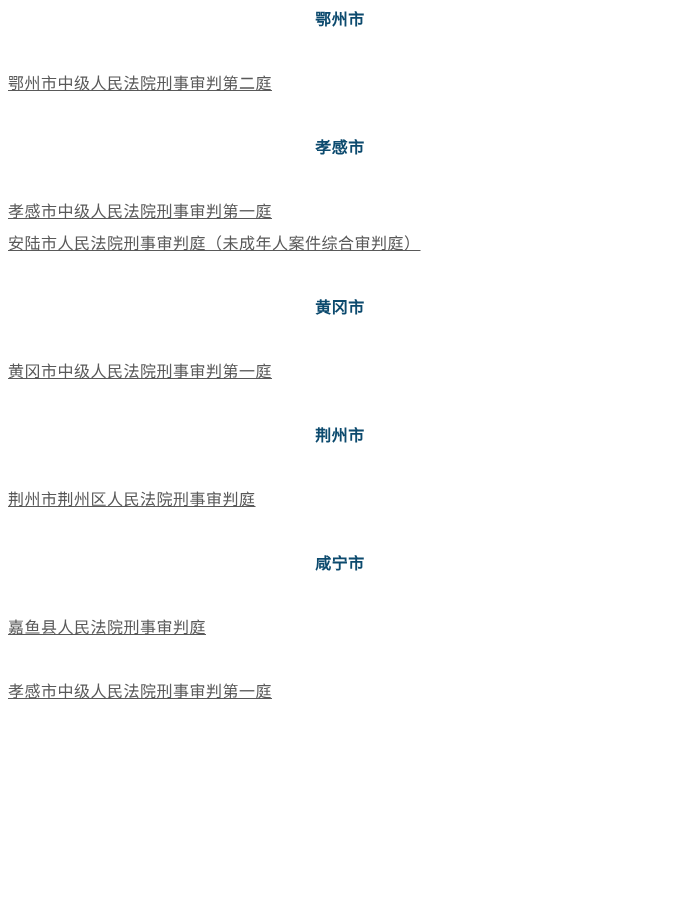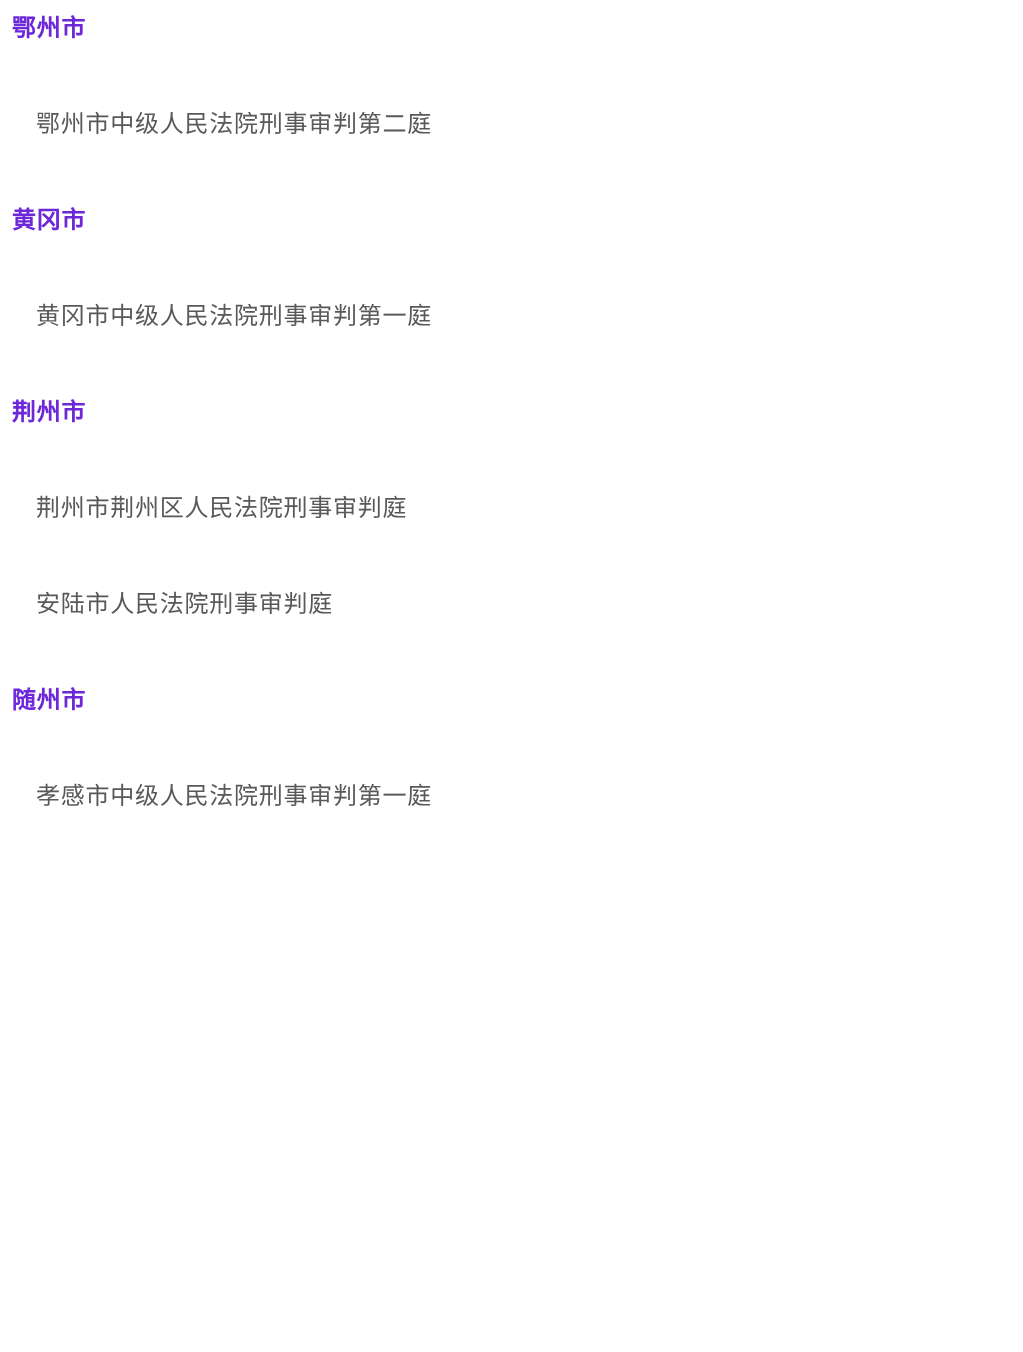--- a/index.html
+++ b/index.html
@@ -17,68 +17,77 @@
     overflow: hidden;
   }
   .city-section {
     margin: 0 0 32px 0;
   }
   .city-heading {
     margin: 0 0 32px 0;
     font-size: 16px;
     line-height: 32px;
     font-weight: bold;
-    color: #6d28d9;
+    color: #0c4a6e;
     letter-spacing: 0.5px;
+    text-align: center;
   }
   .court-line {
-    margin: 16px;
+    margin: 0;
     font-size: 16px;
     line-height: 32px;
     font-weight: normal;
     color: #595959;
     letter-spacing: 0.5px;
+    text-decoration: underline;
   }
 </style>
 </head>
 <body>
 
 <main>
 
   <section class="city-section">
     <p class="city-heading">鄂州市</p>
     <div>
       <p class="court-line">鄂州市中级人民法院刑事审判第二庭</p>
     </div>
   </section>
 
   <section class="city-section">
   </section>
 
+  <section class="city-section">
+    <p class="city-heading">孝感市</p>
+    <div>
+      <p class="court-line">孝感市中级人民法院刑事审判第一庭</p>
+      <p class="court-line">安陆市人民法院刑事审判庭（未成年人案件综合审判庭）</p>
+    </div>
+  </section>
 
   <section class="city-section">
     <p class="city-heading">黄冈市</p>
     <div>
       <p class="court-line">黄冈市中级人民法院刑事审判第一庭</p>
     </div>
   </section>
 
   <section class="city-section">
     <p class="city-heading">荆州市</p>
     <div>
       <p class="court-line">荆州市荆州区人民法院刑事审判庭</p>
     </div>
   </section>
 
   <section class="city-section">
+    <p class="city-heading">咸宁市</p>
     <div>
-      <p class="court-line">安陆市人民法院刑事审判庭</p>
+      <p class="court-line">嘉鱼县人民法院刑事审判庭</p>
     </div>
   </section>
 
   <section class="city-section">
-    <p class="city-heading">随州市</p>
     <div>
       <p class="court-line">孝感市中级人民法院刑事审判第一庭</p>
     </div>
   </section>
 
 </main>
 
 </body></html>

